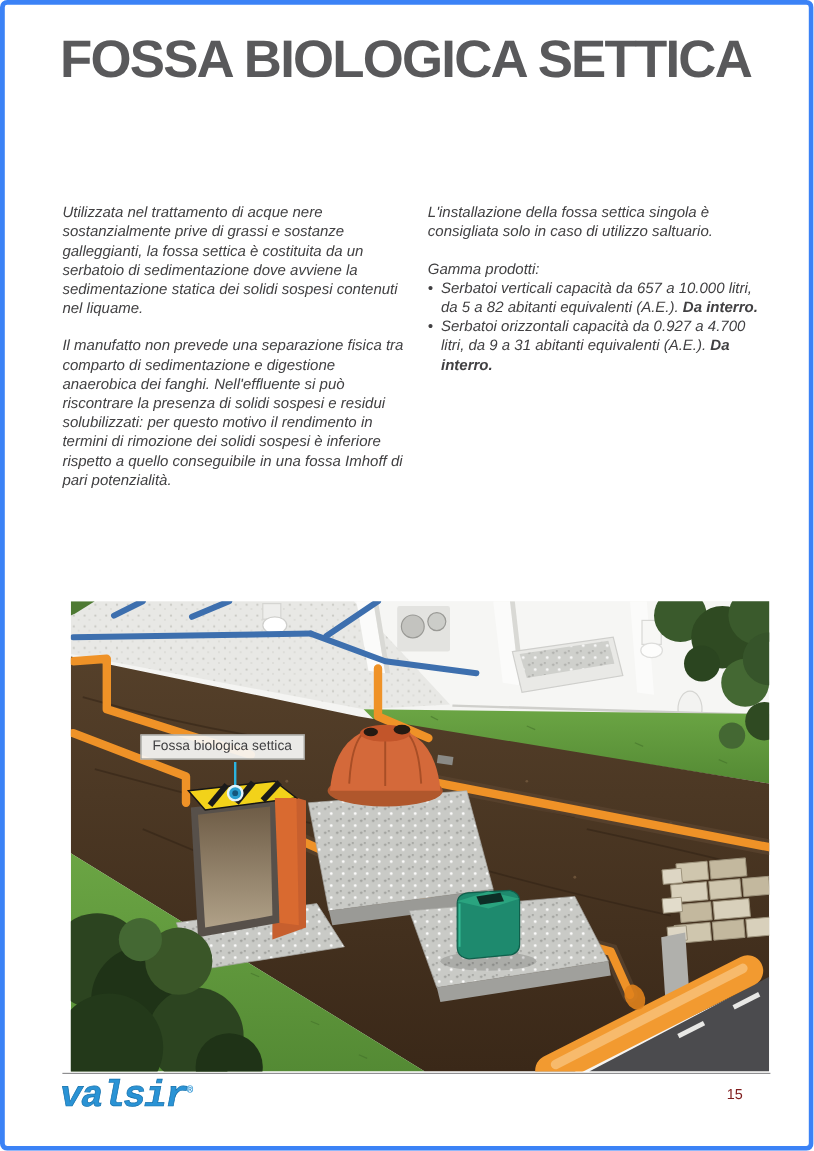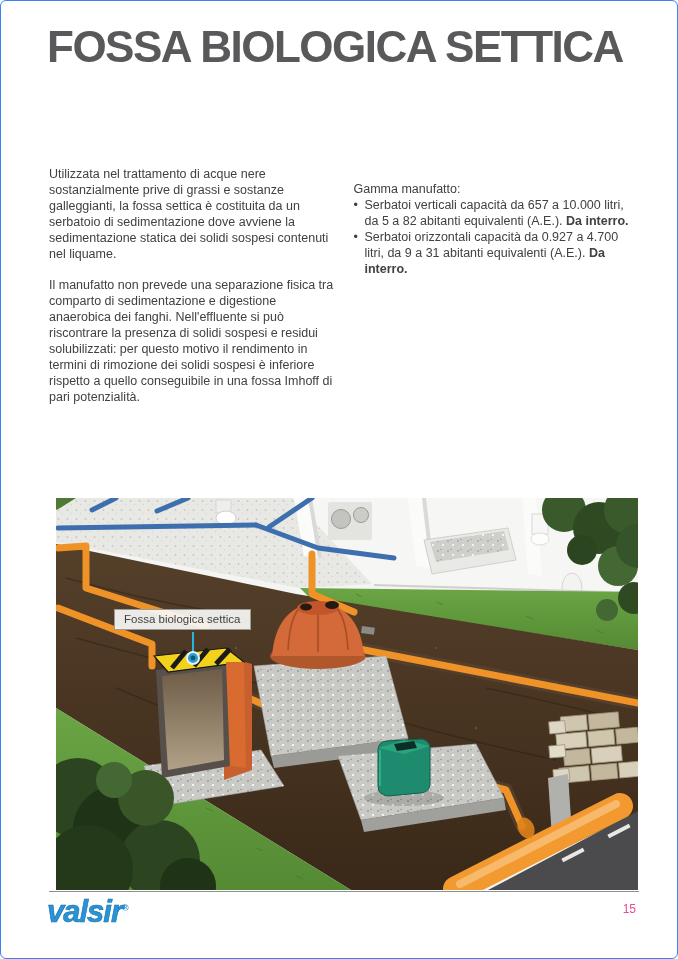--- a/index.html
+++ b/index.html
@@ -3,34 +3,34 @@
 <meta charset="utf-8">
 <style>
   html,body{margin:0;padding:0;background:#ffffff;}
   .page{
     position:relative;
     width:678px;height:959px;
     background:#ffffff;
     font-family:"Liberation Sans", sans-serif;
     color:#414042;
     overflow:hidden;
-    border:1px solid #3b82f6;
+    border:4px solid #3b82f6;
     border-radius:6px;
     box-sizing:border-box;
   }
   .title{
     position:absolute;left:46px;top:22px;width:592px;
     font-size:44px;font-weight:bold;letter-spacing:-1.5px;
     color:#59595b;margin:0;line-height:1.1;white-space:nowrap;
   }
   .columns{
     position:absolute;left:48px;top:165px;width:590px;
     display:flex;gap:19px;
   }
-  .col{width:286px;font-size:12.5px;line-height:16px;color:#414042;}
+  .col{width:286px;font-size:12.5px;line-height:16px;color:#414042;font-style:italic;}
   .col p{margin:0;}
   .col p.gap-after{margin-bottom:15px;}
   .products-heading{margin-top:15px !important;}
   ul.products{list-style:none;margin:0;padding:0;}
   ul.products li{display:flex;}
   ul.products .bullet{width:11px;flex:0 0 11px;}
   ul.products .li-body{flex:1;}
   ul.products b{font-weight:bold;}
   .illustration{
     position:absolute;left:55px;top:497px;width:582px;height:392px;
@@ -44,43 +44,44 @@
     padding:3px 10px 4px 9px;
     font-size:11.5px;color:#3f3f41;white-space:nowrap;
   }
   .footer-rule{
     position:absolute;left:48px;top:890px;width:590px;height:0;
     border-top:1px solid #8f8f91;
   }
   .logo{
     position:absolute;left:46px;top:893px;
     font-size:31px;font-weight:bold;font-style:italic;
-    color:#2a93d5;letter-spacing:-1px;
+    color:#2a93d5;letter-spacing:-1px;font-family:Liberation Mono, monospace;
     -webkit-text-stroke:0.6px #1471ad;
   }
   .logo sup{font-size:9px;font-style:normal;-webkit-text-stroke:0;color:#2a93d5;}
   .pagenum{
-    position:absolute;right:41px;top:901px;
-    font-size:12px;color:#ec4899;
+    position:absolute;right:55px;top:901px;
+    font-size:12px;color:#7f1d1d;
   }
 </style>
 </head>
 <body>
 
 <div class="page">
 
   <h1 class="title">FOSSA BIOLOGICA SETTICA</h1>
 
   <div class="columns">
     <div class="col">
       <p class="gap-after">Utilizzata nel trattamento di acque nere sostanzialmente prive di grassi e sostanze galleggianti, la fossa settica è costituita da un serbatoio di sedimentazione dove avviene la sedimentazione statica dei solidi sospesi contenuti nel liquame.</p>
       <p>Il manufatto non prevede una separazione fisica tra comparto di sedimentazione e digestione anaerobica dei fanghi. Nell'effluente si può riscontrare la presenza di solidi sospesi e residui solubilizzati: per questo motivo il rendimento in termini di rimozione dei solidi sospesi è inferiore rispetto a quello conseguibile in una fossa Imhoff di pari potenzialità.</p>
     </div>
     <div class="col">
-      <p class="products-heading">Gamma manufatto:</p>
+      <p>L'installazione della fossa settica singola è consigliata solo in caso di utilizzo saltuario.</p>
+      <p class="products-heading">Gamma prodotti:</p>
       <ul class="products">
         <li>
           <span class="bullet">•</span>
           <span class="li-body"><span>Serbatoi verticali capacità da 657 a 10.000 litri, da 5 a 82 abitanti equivalenti (A.E.).</span> <b>Da interro.</b></span>
         </li>
         <li>
           <span class="bullet">•</span>
           <span class="li-body"><span>Serbatoi orizzontali capacità da 0.927 a 4.700 litri, da 9 a 31 abitanti equivalenti (A.E.).</span> <b>Da interro.</b></span>
         </li>
       </ul>

